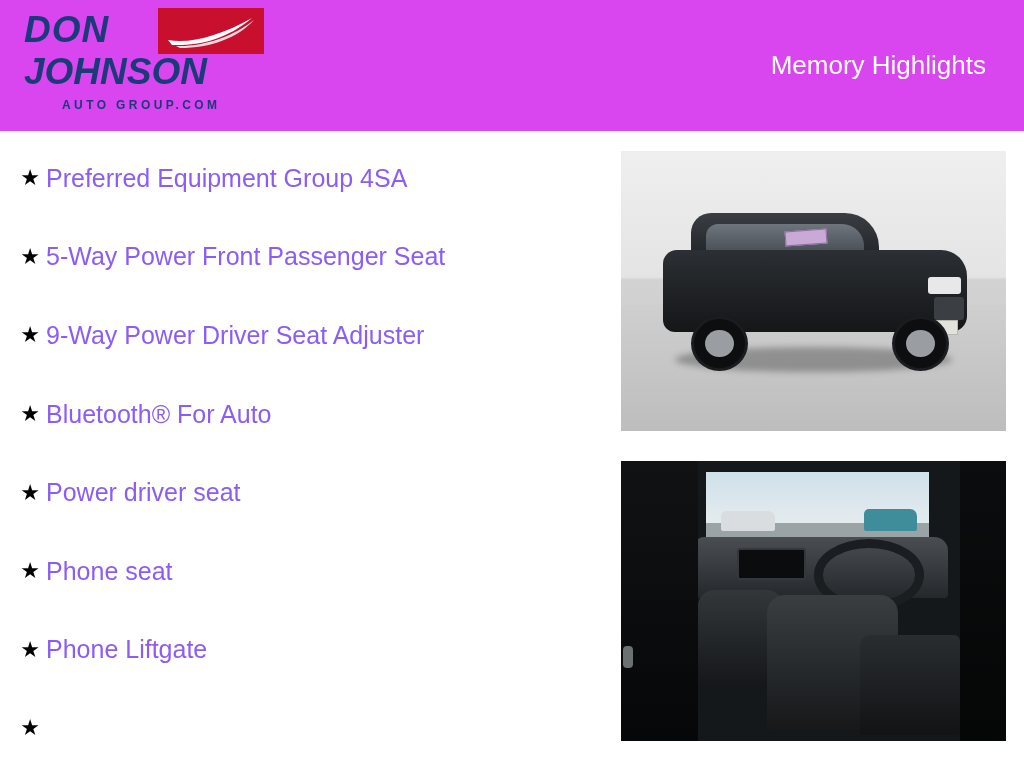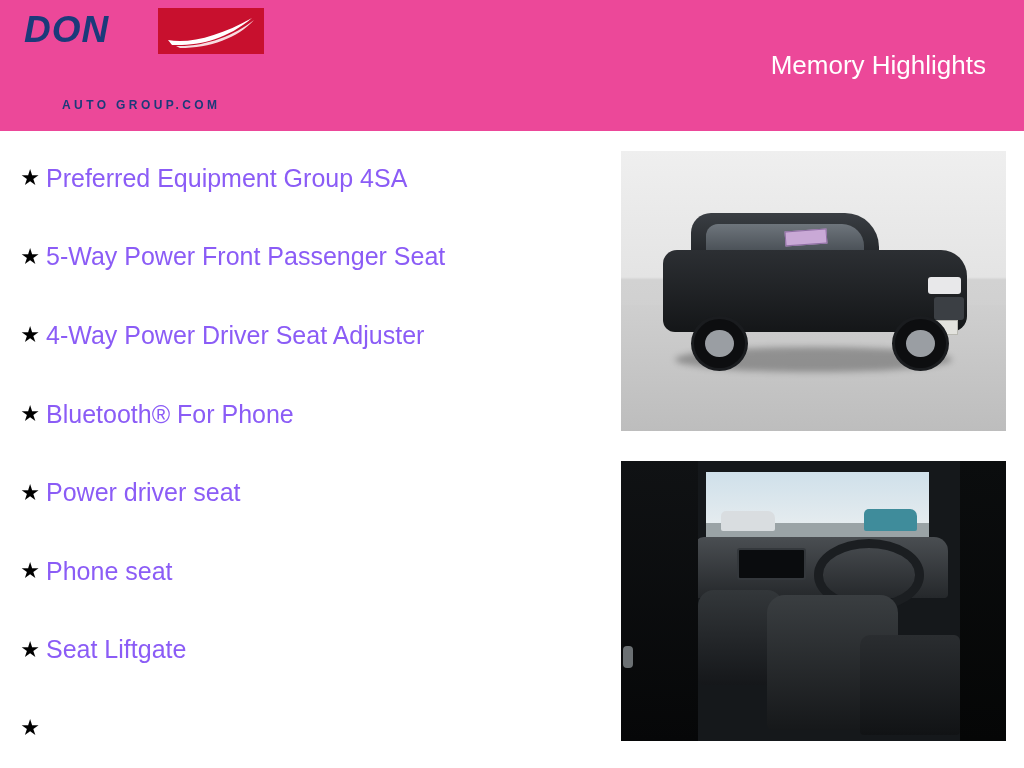--- a/index.html
+++ b/index.html
@@ -10,21 +10,21 @@
     background: #ffffff;
     font-family: "Liberation Sans", sans-serif;
     overflow: hidden;
   }
 
   
   .header {
     position: relative;
     width: 1024px;
     height: 131px;
-    background: #ec4899;
+    background: #d946ef;
   }
   .logo {
     position: absolute;
     left: 24px;
     top: 4px;
     width: 240px;
     height: 122px;
   }
   .logo-don {
     position: absolute;
@@ -356,20 +356,21 @@
     border-radius: 4px;
   }
 </style>
 </head>
 <body>
 
 <div class="header">
 
   <div class="logo">
     <div class="logo-don">DON</div>
+    <div class="logo-johnson">JOHNSON</div>
     <div class="logo-tagline">AUTO GROUP.COM</div>
     <div class="logo-badge">
       <svg class="swoosh" viewBox="0 0 94 34">
         <path d="M4 26 C 26 30, 56 22, 88 4 C 62 26, 34 32, 8 31 Z" fill="#ffffff"></path>
         <path d="M12 32 C 40 33, 70 22, 90 6 C 74 24, 46 34, 16 34 Z" fill="#ffffff" opacity="0.85"></path>
       </svg>
     </div>
   </div>
 
   <div class="header-title">Memory Highlights</div>
@@ -384,41 +385,41 @@
       <span class="feature-label">Preferred Equipment Group 4SA</span>
     </div>
 
     <div class="feature-row">
       <span class="bullet-star">★</span>
       <span class="feature-label">5-Way Power Front Passenger Seat</span>
     </div>
 
     <div class="feature-row">
       <span class="bullet-star">★</span>
-      <span class="feature-label">4-Way Power Driver Seat Adjuster</span>
-    </div>
-
-    <div class="feature-row">
-      <span class="bullet-star">★</span>
-      <span class="feature-label">Bluetooth® For Phone</span>
+      <span class="feature-label">9-Way Power Driver Seat Adjuster</span>
+    </div>
+
+    <div class="feature-row">
+      <span class="bullet-star">★</span>
+      <span class="feature-label">Bluetooth® For Auto</span>
     </div>
 
     <div class="feature-row">
       <span class="bullet-star">★</span>
       <span class="feature-label">Power driver seat</span>
     </div>
 
     <div class="feature-row">
       <span class="bullet-star">★</span>
       <span class="feature-label">Phone seat</span>
     </div>
 
     <div class="feature-row">
       <span class="bullet-star">★</span>
-      <span class="feature-label">Seat Liftgate</span>
+      <span class="feature-label">Phone Liftgate</span>
     </div>
 
     <div class="feature-row">
       <span class="bullet-star">★</span>
     </div>
 
   </div>
 
   <div class="photo photo-exterior">
     <div class="ex-floor"></div>

